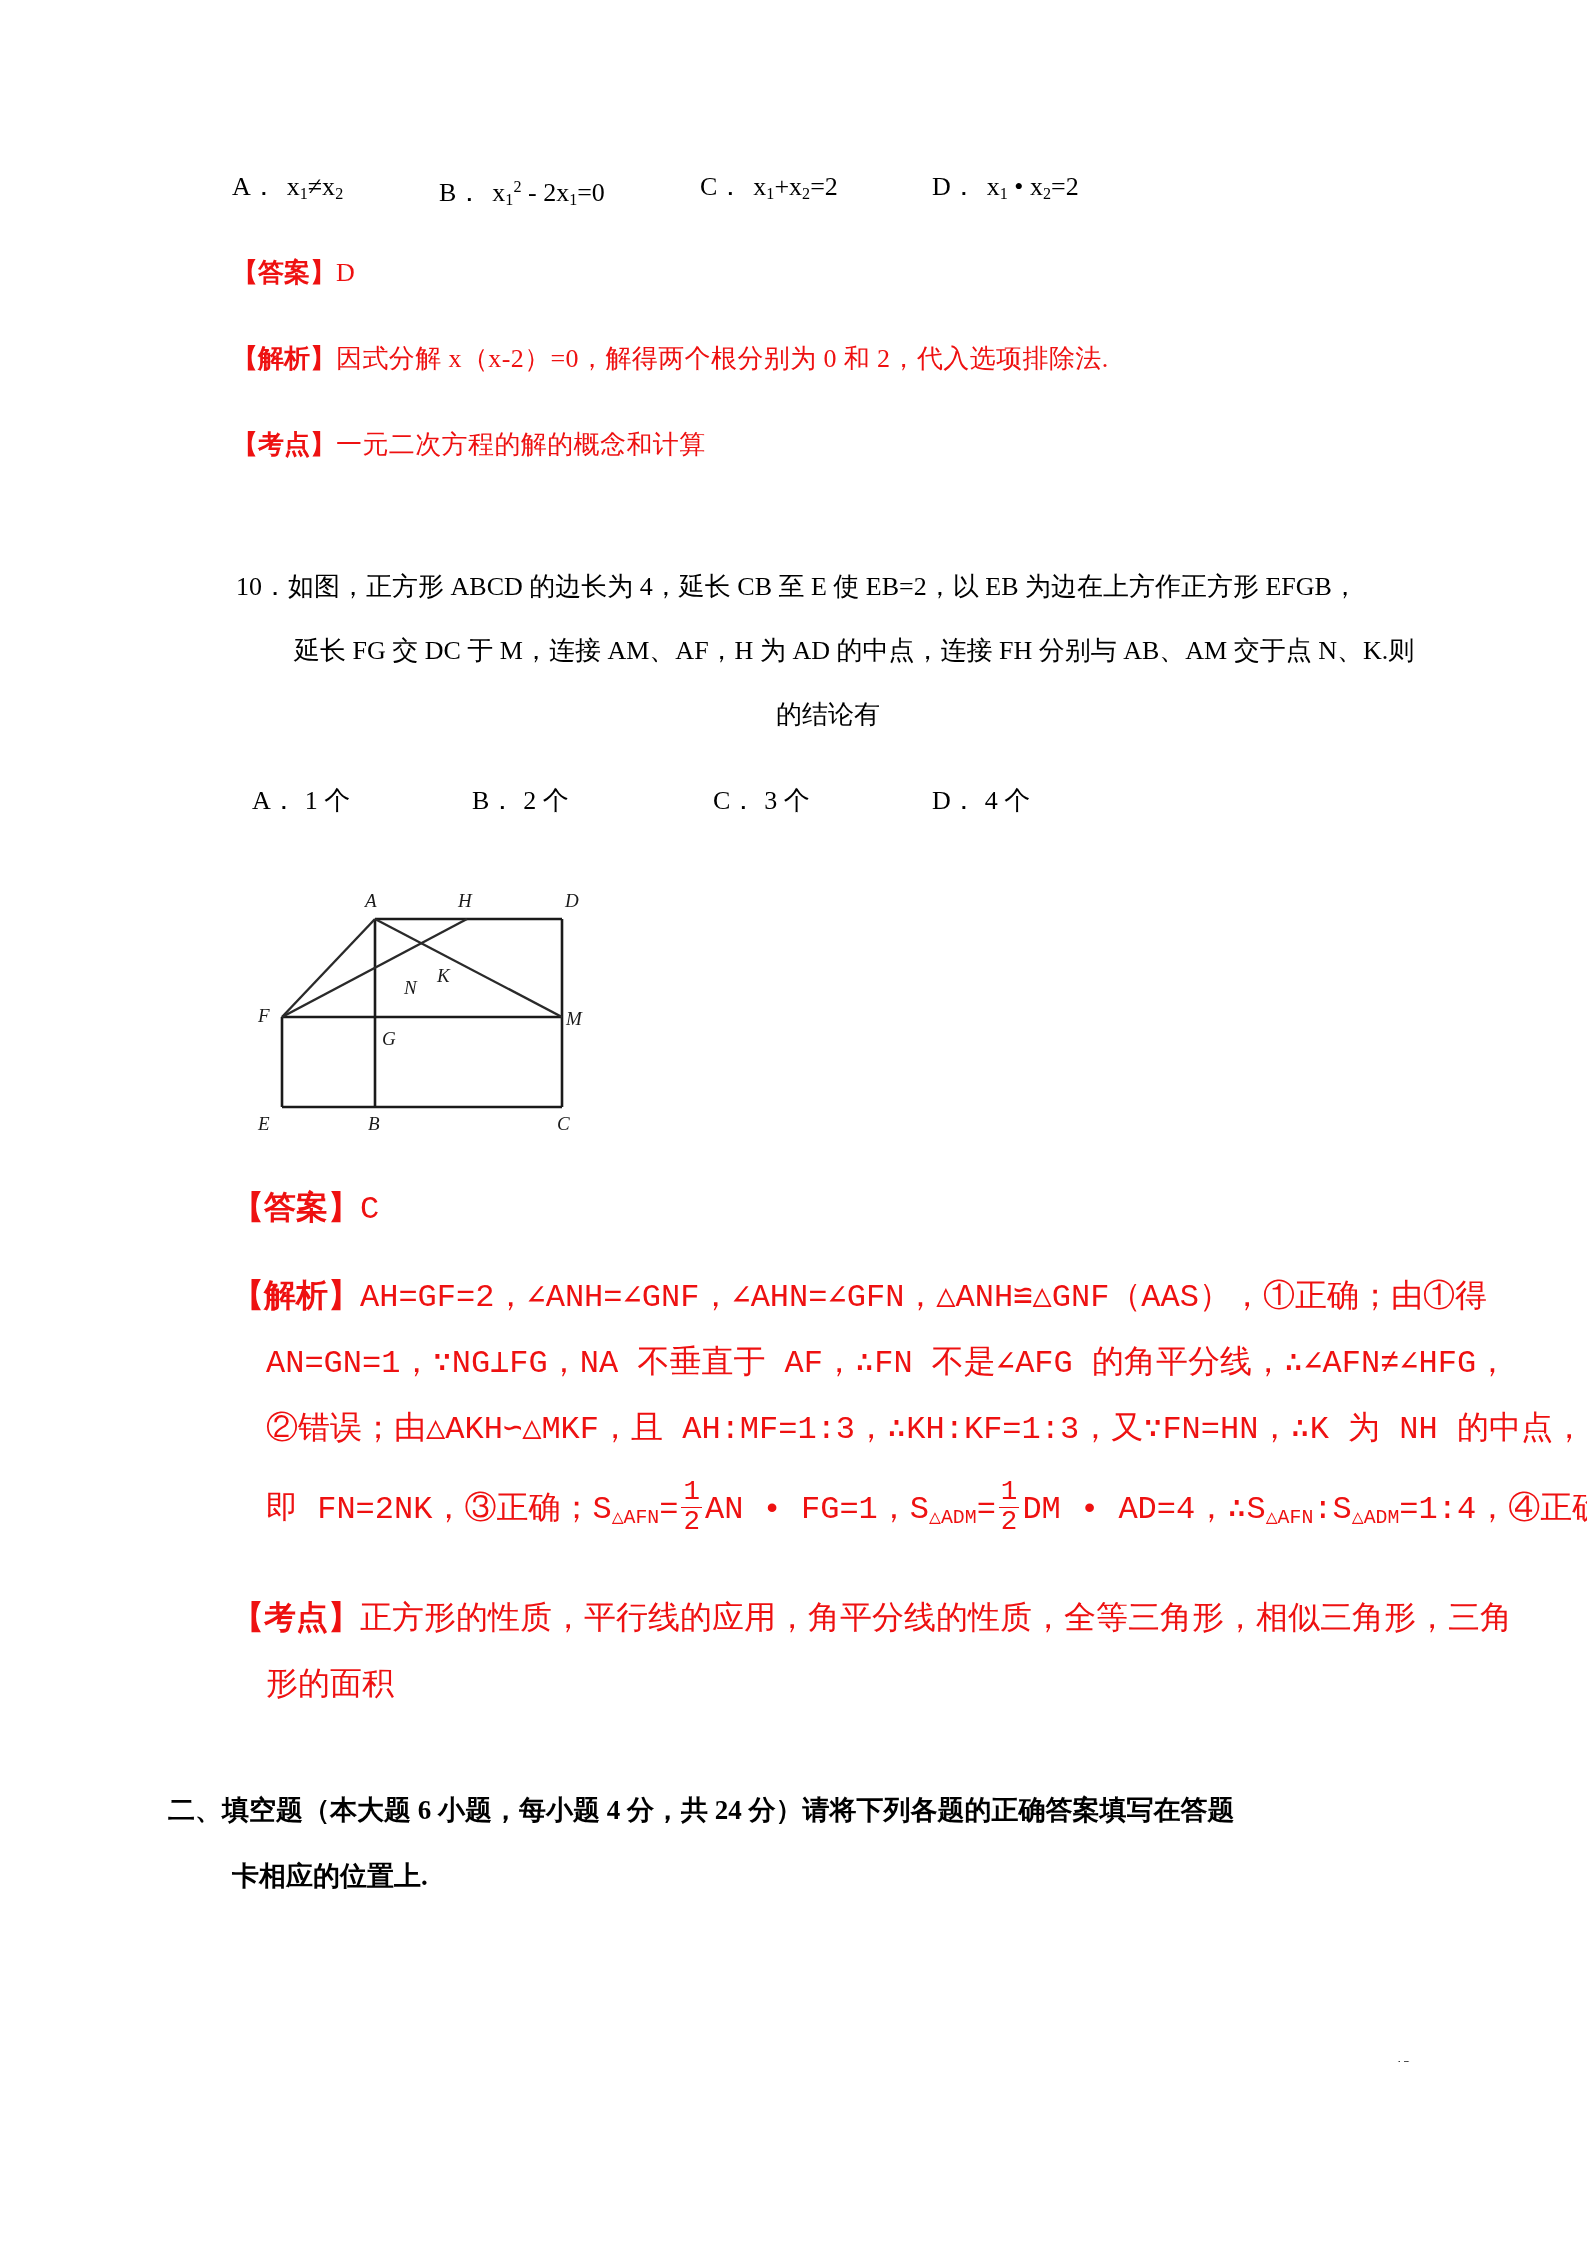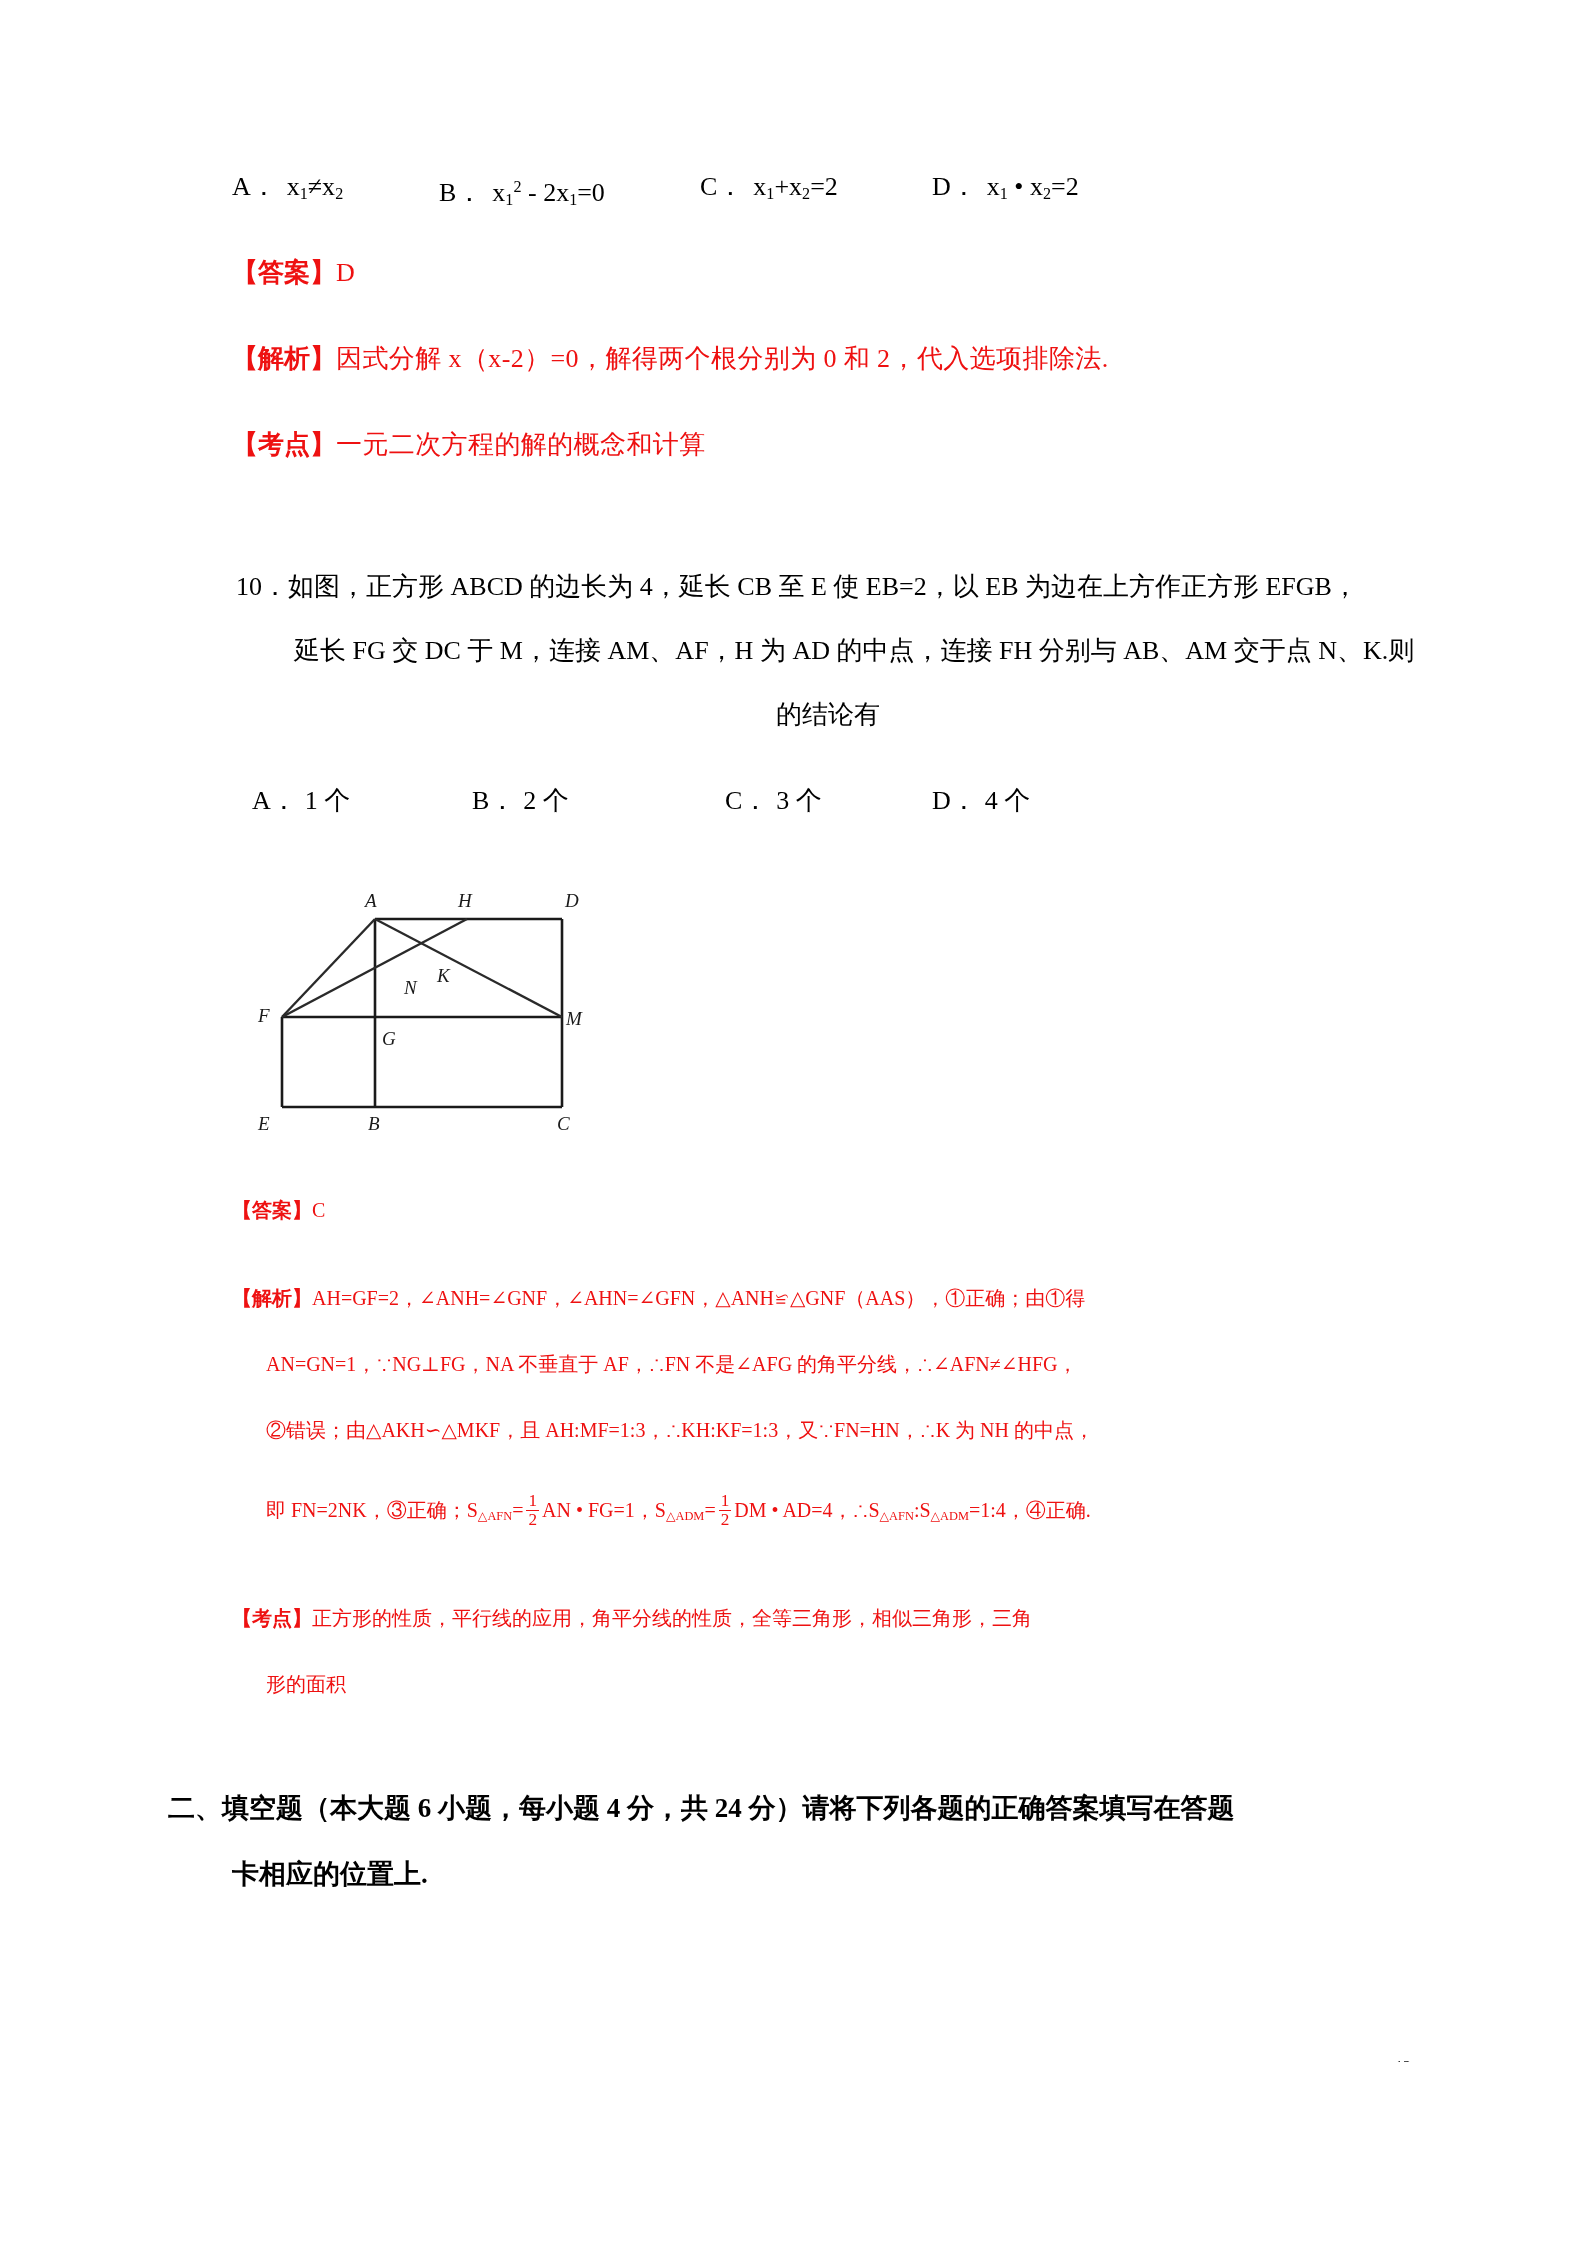--- a/index.html
+++ b/index.html
@@ -81,24 +81,25 @@
     line-height: 1.05;
     font-size: 0.86em;
     margin: 0 3px;
     position: relative;
     top: -2px;
   }
   .frac .num { display: block; padding: 0 2px; }
   .frac .den { display: block; border-top: 1.6px solid currentColor; padding: 0 2px; }
 
   .expl-line {
-    font-size: 20px;
+    font-size: 32px;
     line-height: 66px;
     white-space: nowrap;
     color: #ee1111;
+    font-family: Liberation Mono, monospace;
   }
   .expl-hang { padding-left: 34px; }
 
   .section-head {
     font-size: 27px;
     line-height: 66px;
     font-weight: bold;
     white-space: nowrap;
     color: #000;
   }
@@ -168,21 +169,21 @@
 
       <div class="gap-sm"></div>
 
       <div class="opt-row">
         <span class="opt" style="left:20px;">
           <span>A．</span><span style="display:inline-block;width:8px"></span><span>1 个</span>
         </span>
         <span class="opt" style="left:240px;">
           <span>B．</span><span style="display:inline-block;width:8px"></span><span>2 个</span>
         </span>
-        <span class="opt" style="left:493px;">
+        <span class="opt" style="left:481px;">
           <span>C．</span><span style="display:inline-block;width:8px"></span><span>3 个</span>
         </span>
         <span class="opt" style="left:700px;">
           <span>D．</span><span style="display:inline-block;width:8px"></span><span>4 个</span>
         </span>
       </div>
 
       <div class="figure-wrap">
         <svg width="358" height="280" viewBox="0 0 358 280">
 

